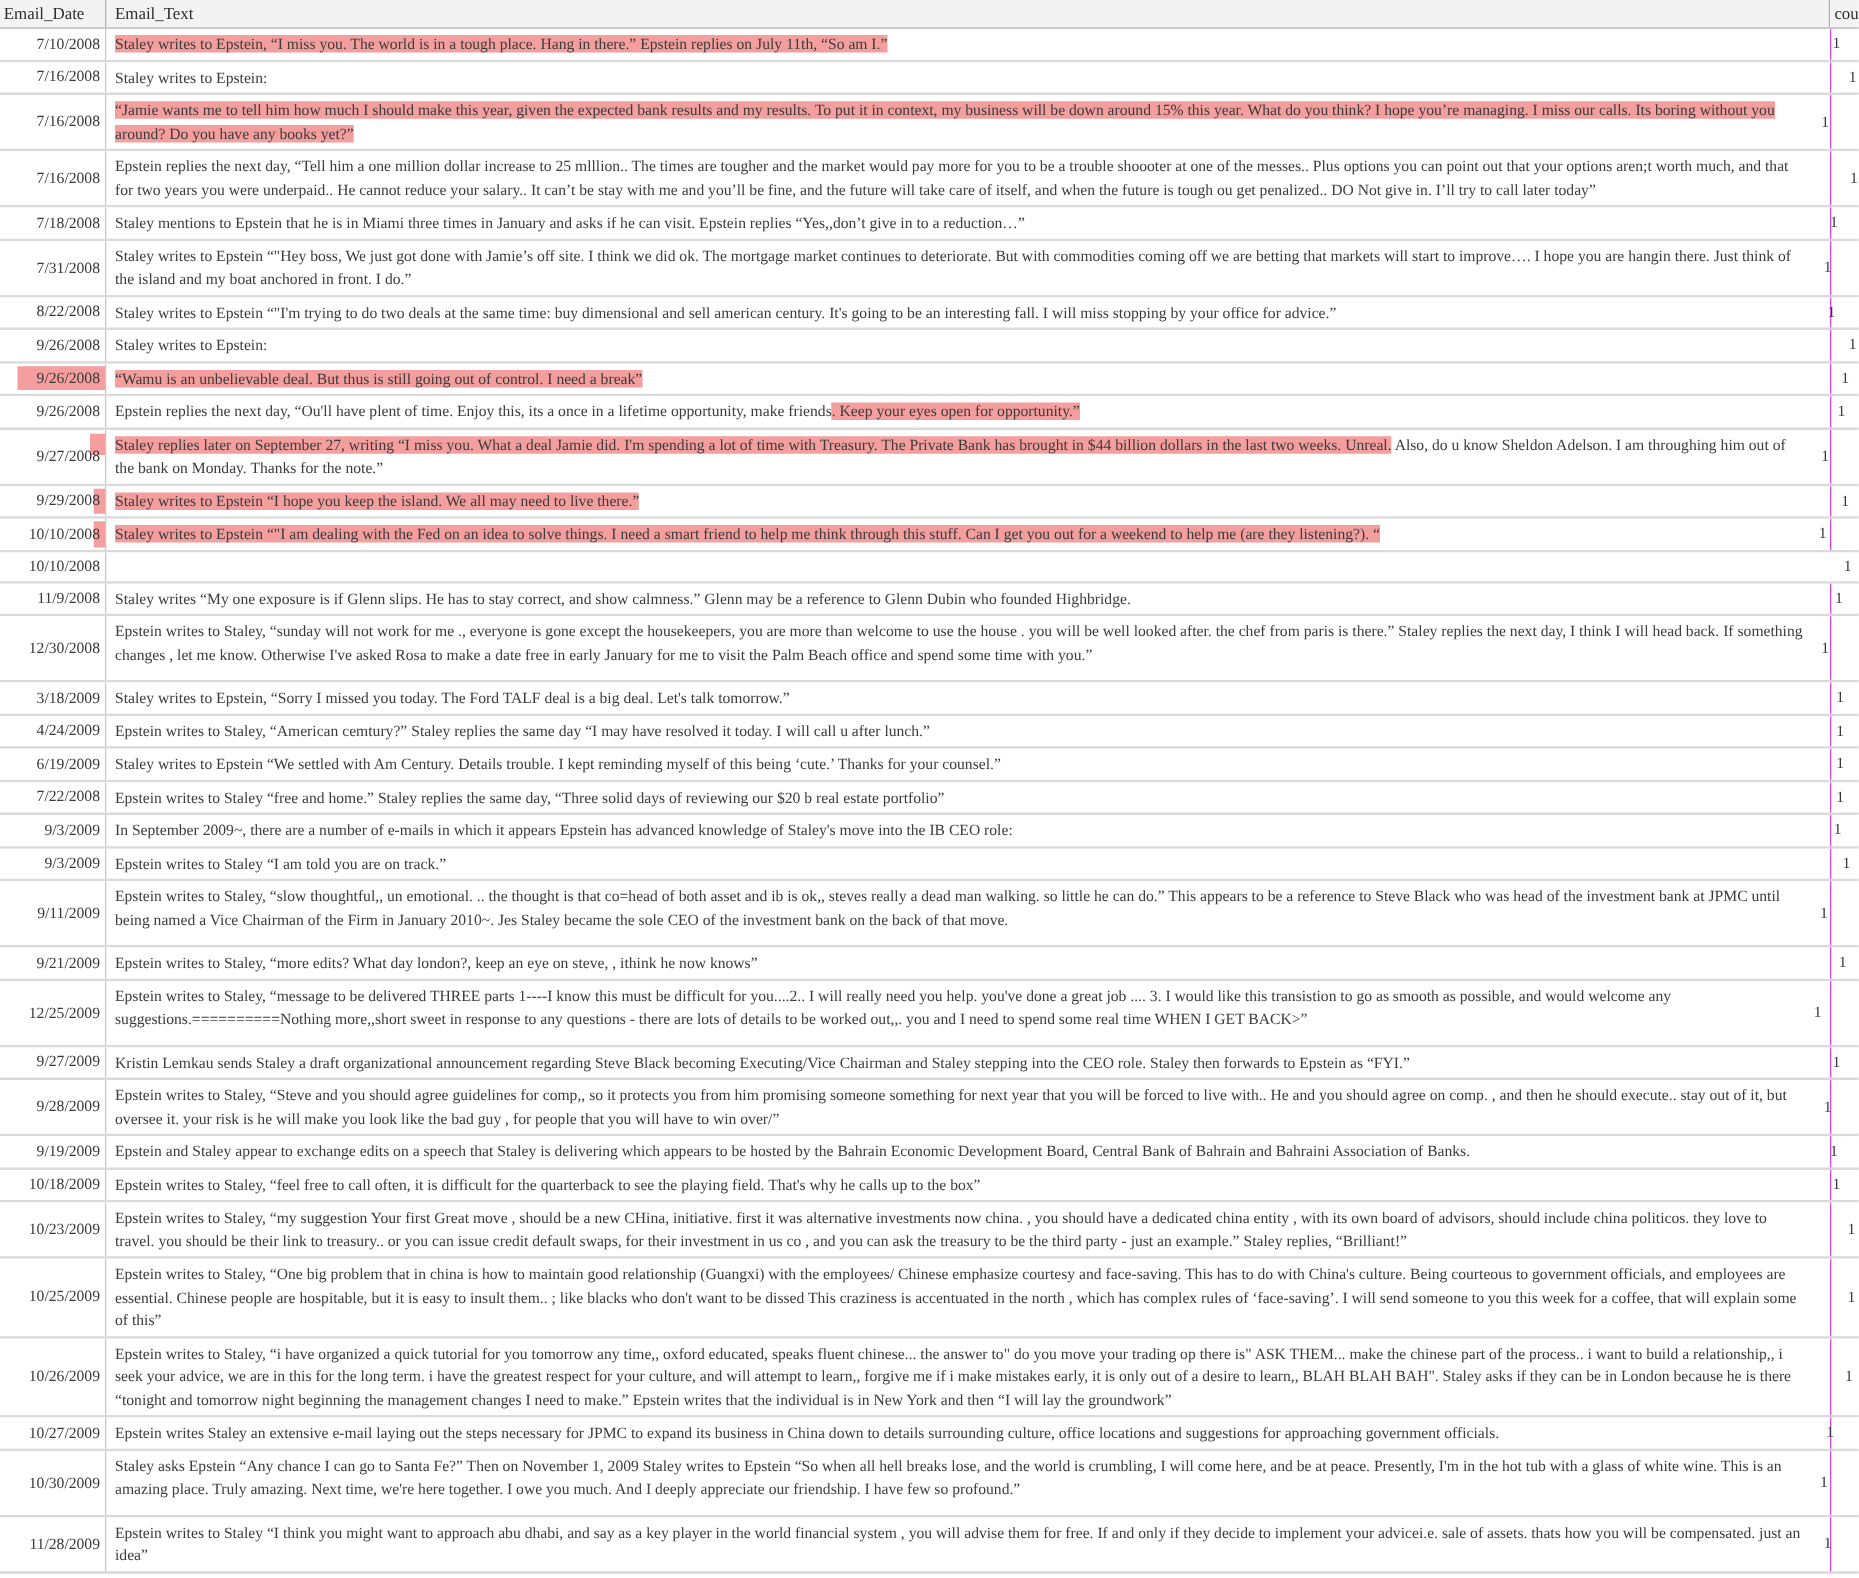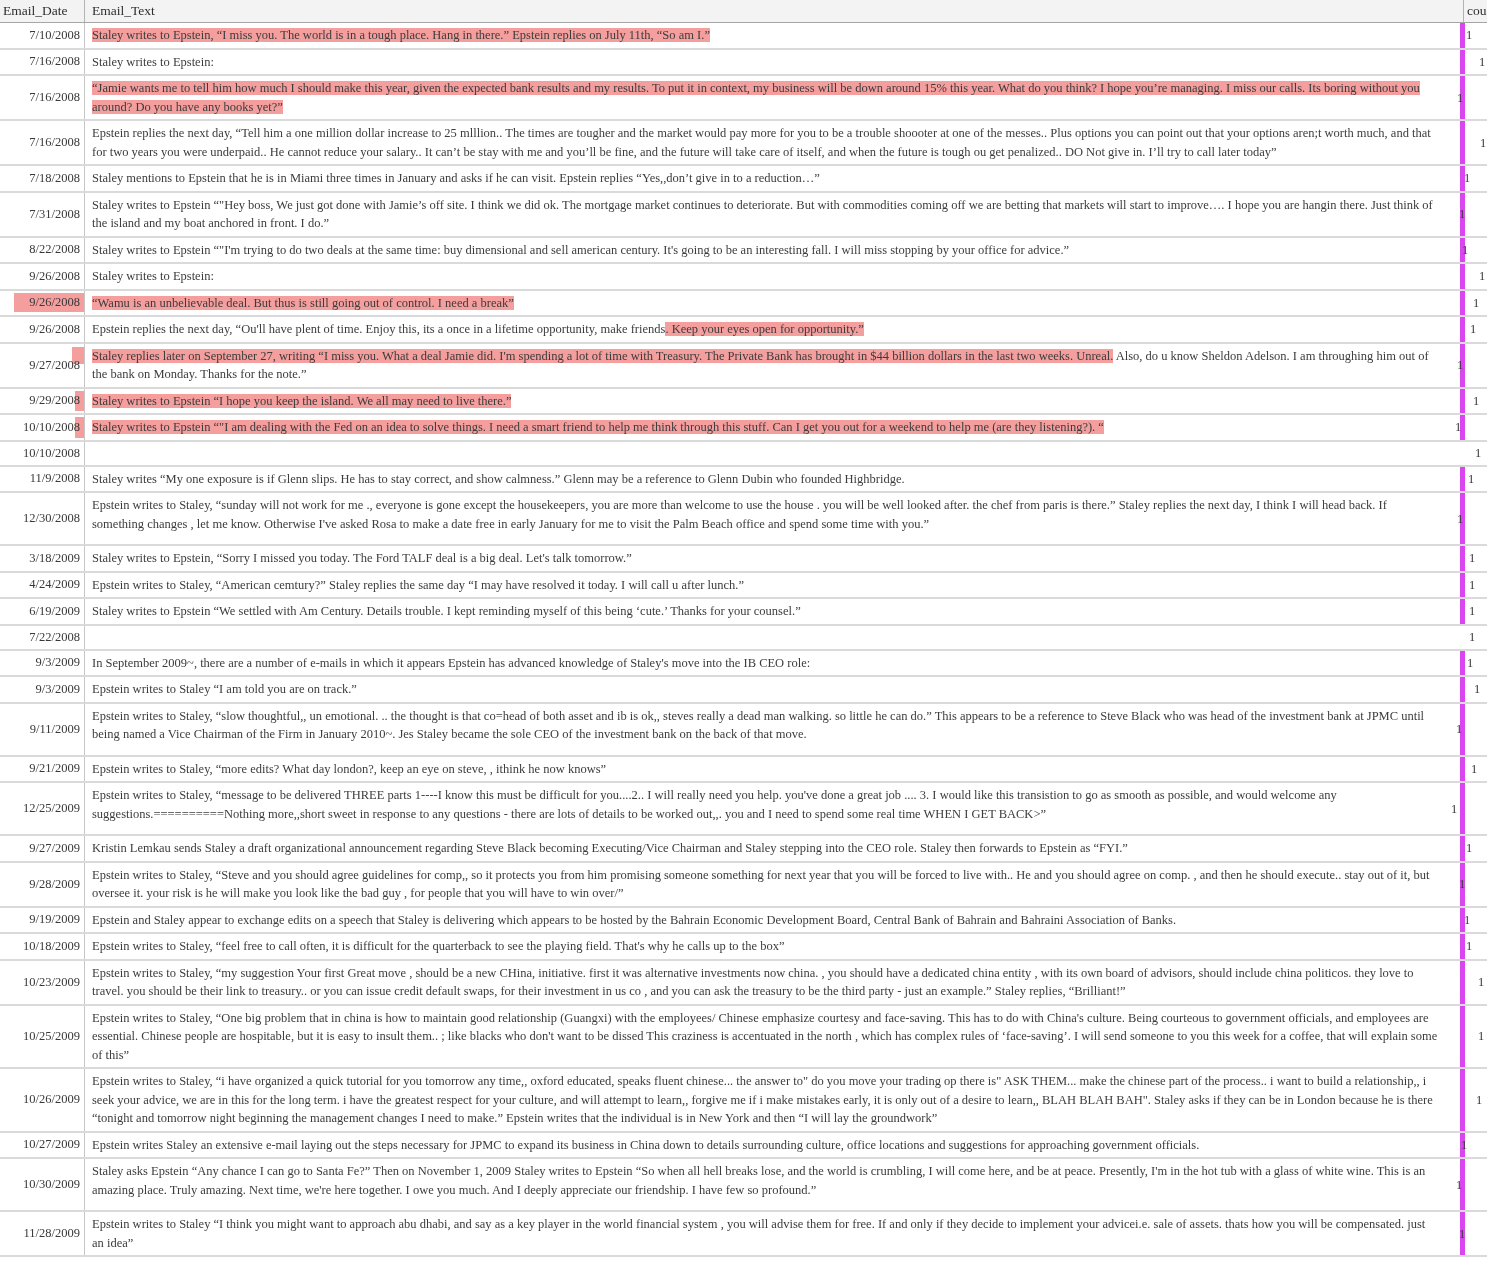--- a/index.html
+++ b/index.html
@@ -11,32 +11,32 @@
   .grid { width:1487px; }
 
   
   .hrow { display:flex; height:23px; background:#f3f3f3; border-bottom:1px solid #a6a6a6; box-sizing:border-box; }
   .hcell { font-size:13.5px; color:#2e2e2e; box-sizing:border-box; }
   .hdate { width:85px; position:relative; border-right:1px solid #b3b3b3; overflow:hidden; }
   .hdate .ov { position:absolute; top:3px; white-space:nowrap; }
   .hdate .ov1 { left:1px;margin-top:29px; }
   .hdate .ov2 { left:3px; }
   .htext { flex:1; border-right:1px solid #b3b3b3; padding:3px 0 0 7px; }
-  .hcount { width:23px; padding:3px 0 0 3px; overflow:hidden; }
+  .hcount { width:23px; padding:3px 0 0 3px; overflow:hidden;text-align:right; }
 
   
   .row { display:flex; position:relative; border-bottom:2px solid #dadada; min-height:23px; background:#fff; }
   .cdate {
     width:85px; flex:0 0 85px; border-right:1px solid #c6c6c6; box-sizing:border-box;
     display:flex; align-items:center; justify-content:flex-end;
     padding-right:4px; font-size:12.5px; position:relative; color:#383838;
   }
   .cdate span { position:relative; z-index:1; white-space:nowrap;text-align:center; }
   .ctext {
-    flex:1; border-right:5px solid #d946ef; box-sizing:border-box;
+    flex:1; border-right:1px solid #d946ef; box-sizing:border-box;
     padding:3px 20px 3px 7px; font-size:12.5px; line-height:18.5px; color:#3c3c3c;
     display:flex; align-items:center;
   }
   .ctext .inner { width:100%; }
   .row.tall .ctext { padding-bottom:11px; }
   .ccount { width:22px; flex:0 0 22px; }
   .count-val { position:absolute; top:50%; transform:translateY(-50%); font-size:12.5px; color:#383838; }
 
   
   .hl { background:var(--hl,#F49E9E); }
@@ -250,20 +250,23 @@
         <div class="ctext">
           <div class="inner"><span class="">Staley writes to Epstein “We settled with Am Century. Details trouble. I kept reminding myself of this being ‘cute.’ Thanks for your counsel.”</span></div>
         </div>
         <div class="ccount"></div>
         <span class="count-val" style="left: 1469px;">1</span>
       </div>
       <div class="row">
         <div class="cdate">
           <span>7/22/2008</span>
         </div>
+        <div class="ctext">
+          <div class="inner"><span class="">Epstein writes to Staley “free and home.” Staley replies the same day, “Three solid days of reviewing our $20 b real estate portfolio”</span></div>
+        </div>
         <div class="ccount"></div>
         <span class="count-val" style="left: 1469px;">1</span>
       </div>
       <div class="row">
         <div class="cdate">
           <span>9/3/2009</span>
         </div>
         <div class="ctext">
           <div class="inner"><span class="">In September 2009~, there are a number of e-mails in which it appears Epstein has advanced knowledge of Staley's move into the IB CEO role:</span></div>
         </div>

